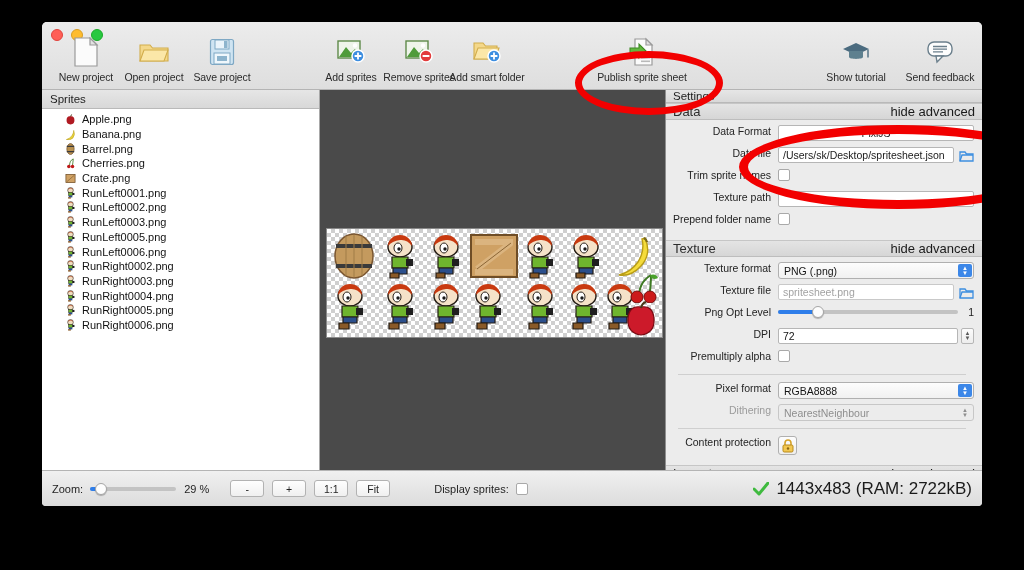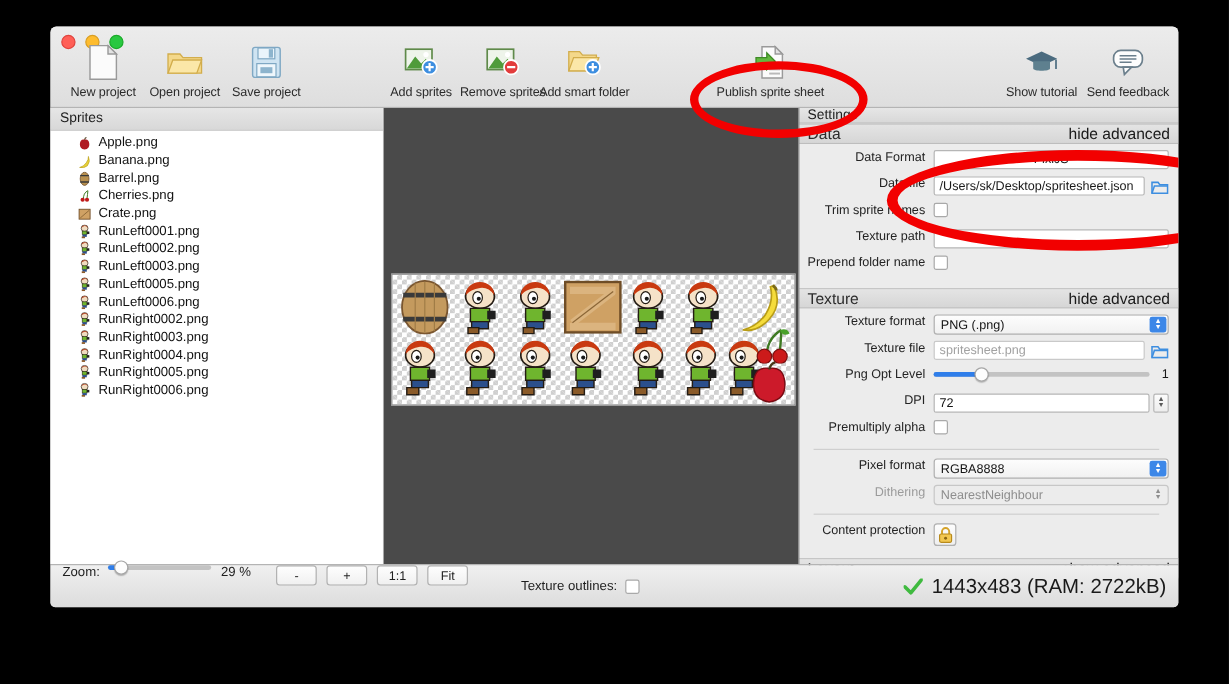--- a/index.html
+++ b/index.html
@@ -33,21 +33,21 @@
   }
   .tl { width: 12px; height: 12px; border-radius: 50%; display:block; }
   .tl-red    { background: #ff5f57; border: 1px solid #e0443e; }
   .tl-yellow { background: #febc2e; border: 1px solid #d89e24; }
   .tl-green  { background: #28c840; border: 1px solid #1aab29; }
 
   .tb-group { position: absolute; top: 14px; display: flex; }
   #tb-left  { left: 10px; }
   #tb-mid   { left: 275px; }
   #tb-pub   { left: 540px; }
-  #tb-right { right: 6px; }
+  #tb-right { right: 6px; gap: 12px; }
 
   .tb-item {
     width: 68px;
     display: flex; flex-direction: column;
     align-items: center; justify-content: space-between;
     cursor: default;
   }
   .tb-item .tb-ico { height: 32px; display:flex; align-items:center; justify-content:center; }
   .tb-item .tb-lbl {
     margin-top: 3px;
@@ -255,21 +255,21 @@
     display:flex; align-items:center; justify-content:center;
   }
 
   
   #statusbar {
     position: absolute;
     left: 0; right: 0; bottom: 0;
     height: 36px;
     background: linear-gradient(to bottom, #f0f0f0, #dcdcdc);
     border-top: 1px solid #b4b4b4;
-    display: flex; 
+    display: flex; align-items: center;
     padding: 0 10px;
     font-size: 11px; color: #1f1f1f;
   }
   #zoom-label { margin-right: 7px; }
   #zoom-slider {
     width: 86px; height: 4px; border-radius:2px; background:#c3c3c3;
     position: relative; margin-right: 8px;
   }
   #zoom-slider .zfill { position:absolute; left:0;top:0;bottom:0;width:13%;background:#2f7eea;border-radius:2px;}
   #zoom-slider .zknob {
@@ -899,21 +899,21 @@
     <span id="zoom-slider">
       <span class="zfill"></span>
       <span class="zknob"></span>
     </span>
     <span id="zoom-pct">29 %</span>
     <span class="zbtn">-</span>
     <span class="zbtn">+</span>
     <span class="zbtn">1:1</span>
     <span class="zbtn">Fit</span>
     <span id="outlines-wrap">
-      <span>Texture outlines:</span>
+      <span>Display sprites:</span>
       <span class="cbx"></span>
     </span>
     <span id="status-right">
       <svg width="16" height="14" viewBox="0 0 16 14">
         <path d="M1 7 L6 12 L15 1" fill="none" stroke="#3fba3f" stroke-width="3" stroke-linecap="round" stroke-linejoin="round"></path>
       </svg>
       <span>1443x483 (RAM: 2722kB)</span>
     </span>
   </div>
 

